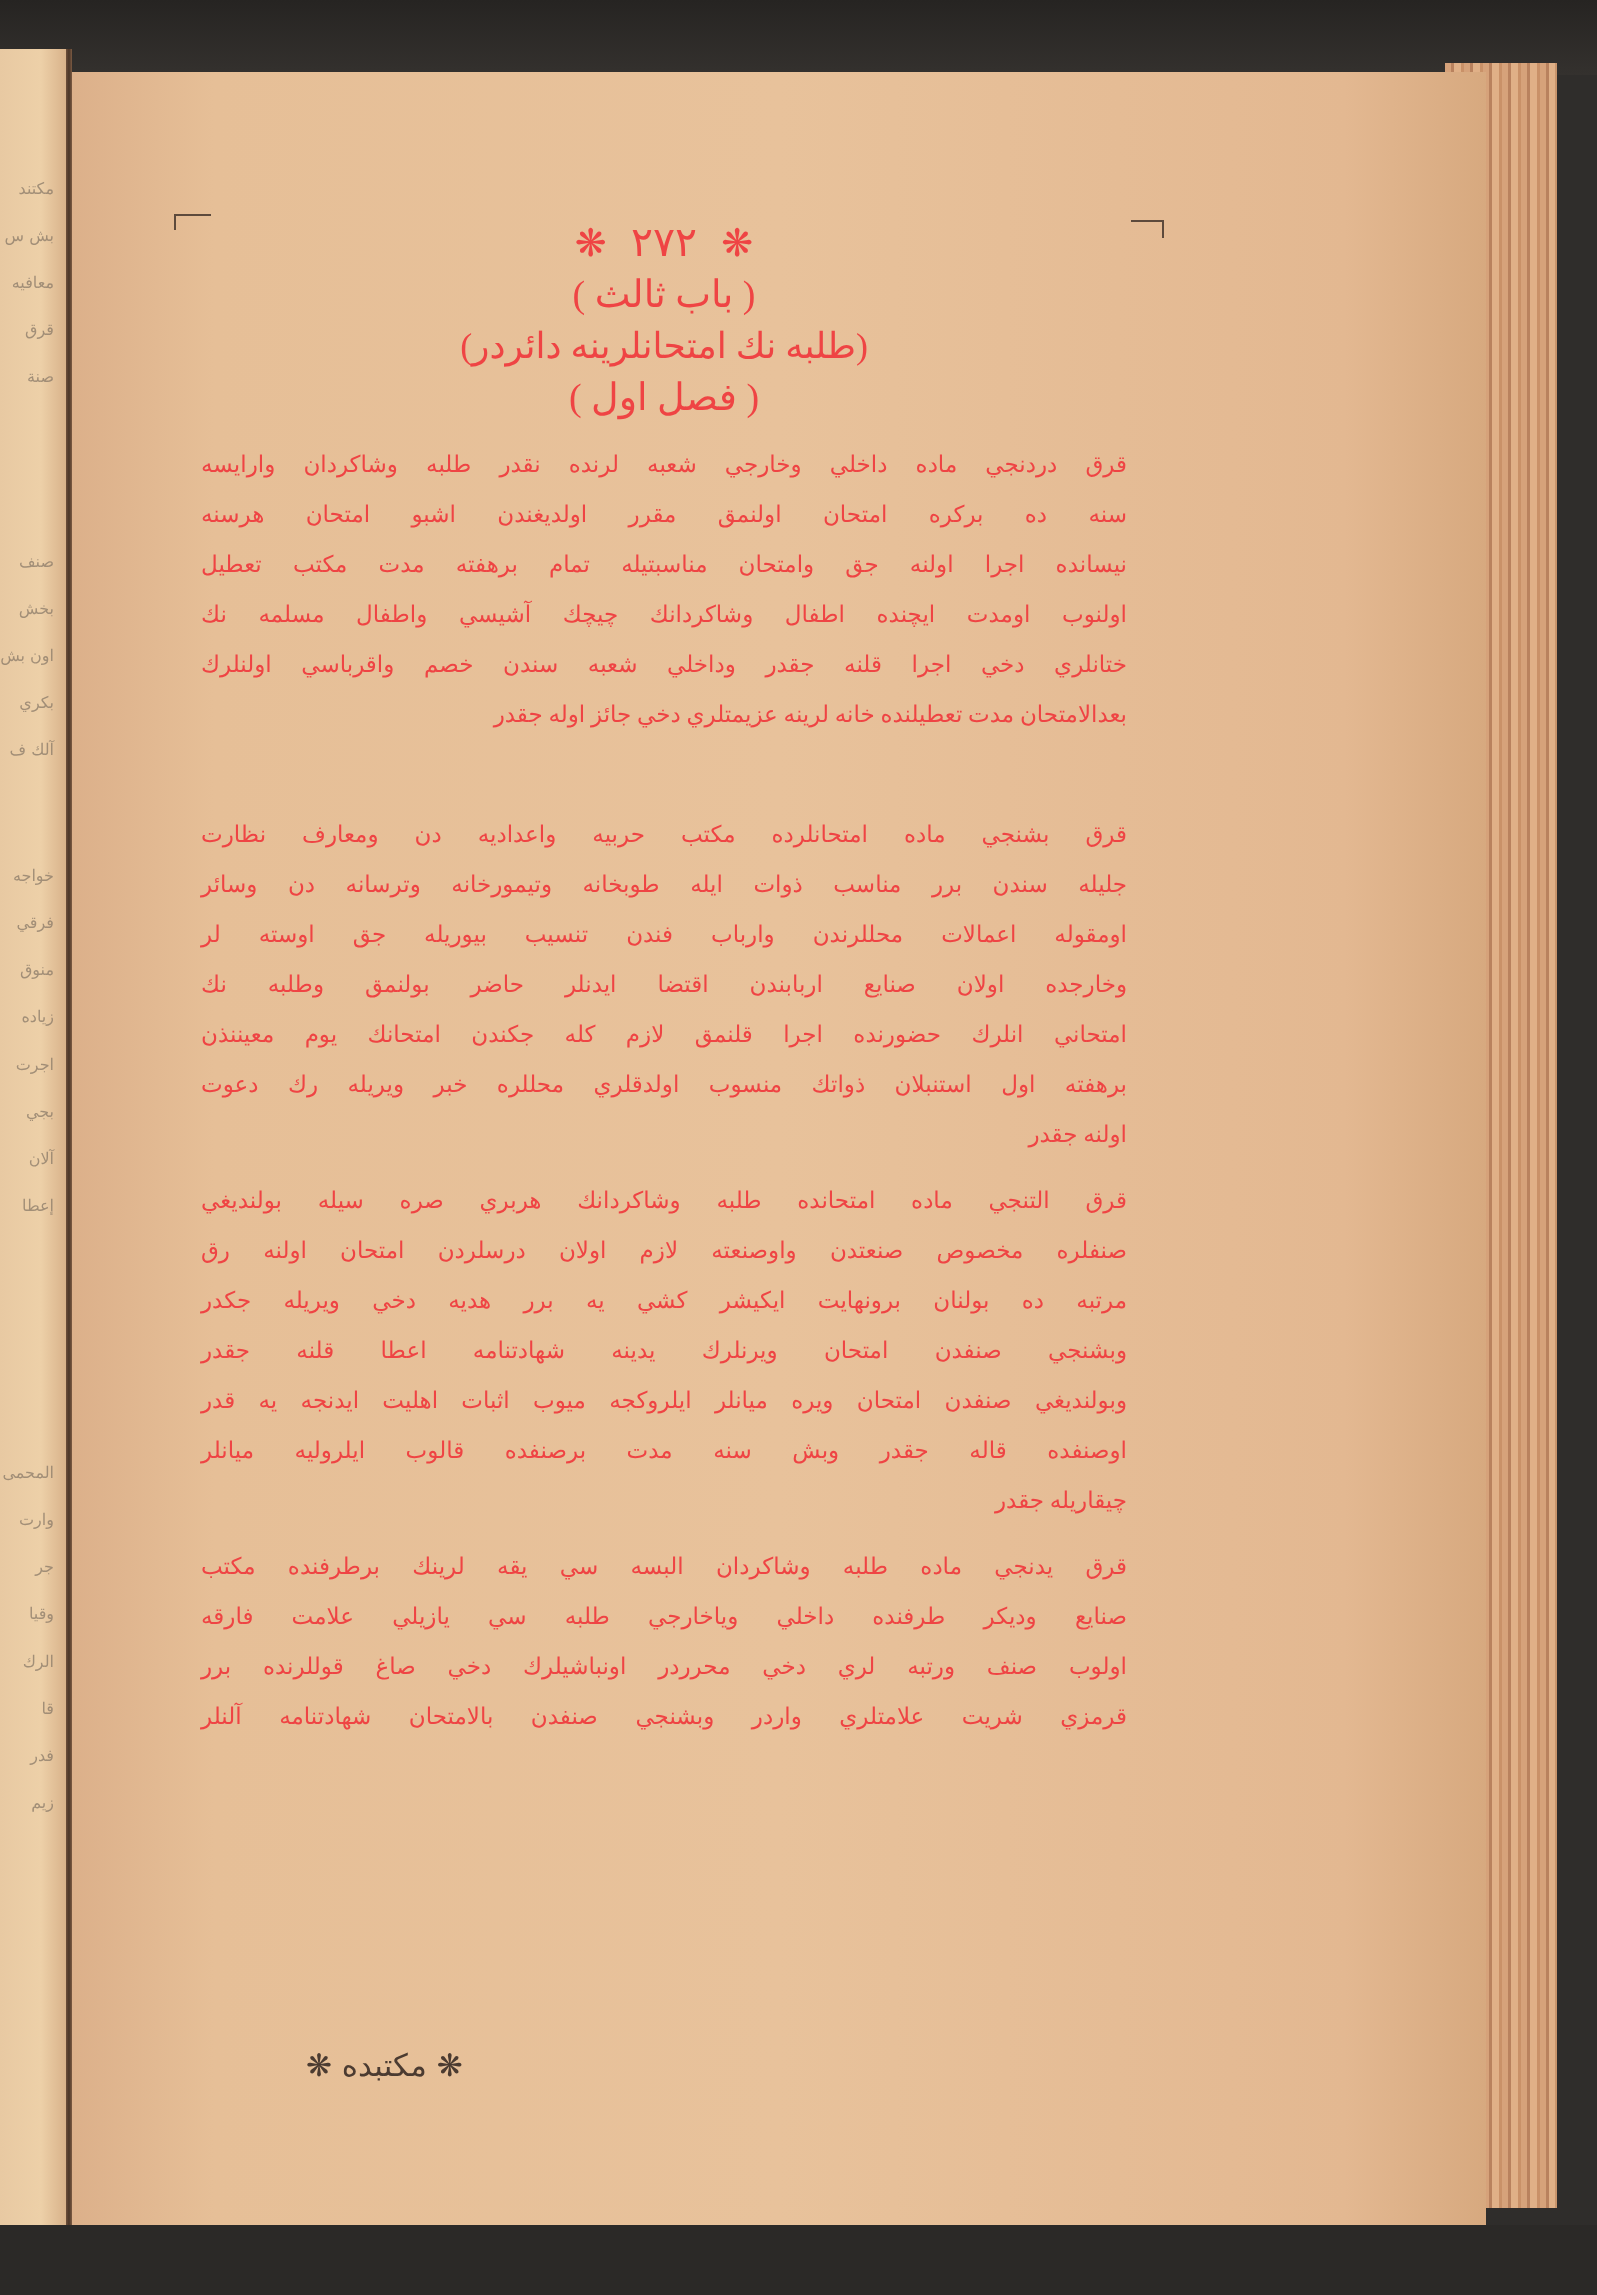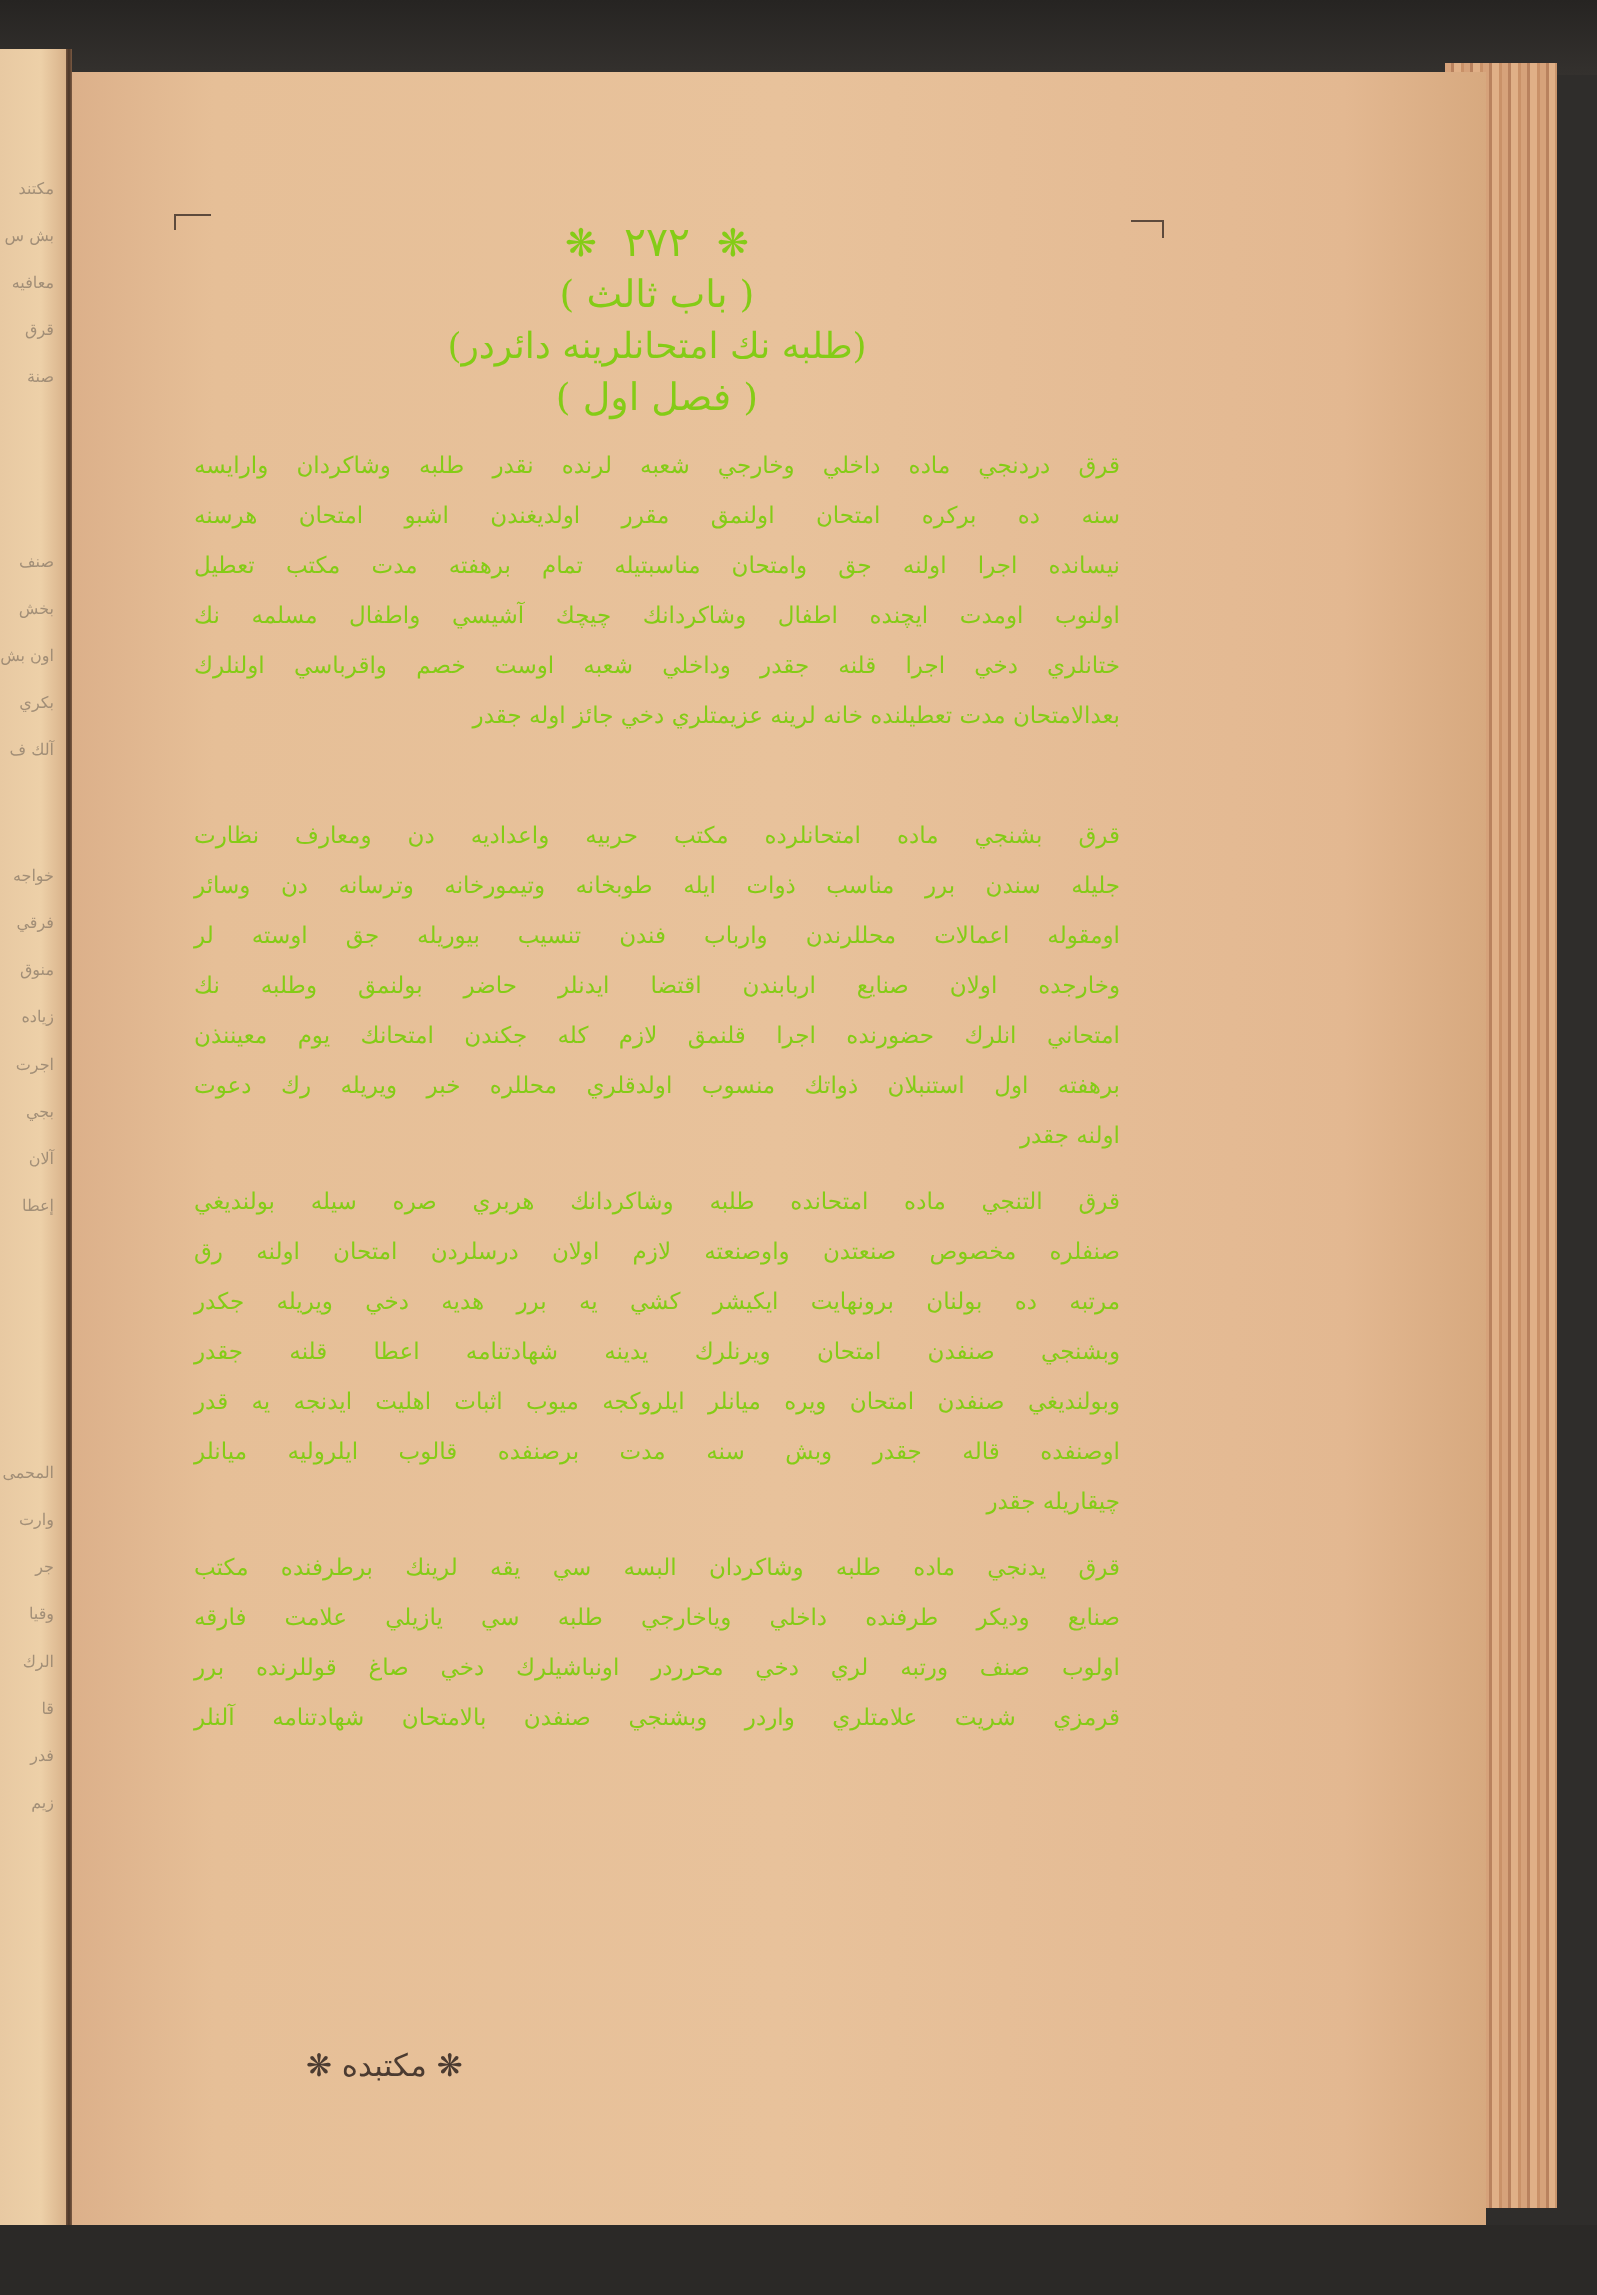--- a/index.html
+++ b/index.html
@@ -28,21 +28,21 @@
     position: absolute; left: 1445px; top: 63px; width: 110px; height: 2145px;
     background: repeating-linear-gradient(90deg, #d6a27a 0 6.3px, #b9825e 6.3px 8.6px, #e0b087 8.6px 15.7px, #c99168 15.7px 19px);
     border-right: 2.4px solid #c9956c;
   }
   .bottom-shadow { position: absolute; left: 0; top: 2225px; width: 1597px; height: 71px;
     background: #2b2927; }
   .corner-mark { position: absolute; border-color: #5d4a3c; border-style: solid; }
   .corner-tl { left: 174px; top: 214px; width: 35px; height: 14px; border-width: 2.4px 0 0 2.4px; }
   .corner-tr { left: 1131px; top: 220px; width: 31px; height: 15.7px; border-width: 2.4px 2.4px 0 0; }
 
-  .content { position: absolute; left: 178px; top: 212px; width: 958px; color: #84cc16; }
+  .content { position: absolute; left: 185px; top: 212px; width: 958px; color: #ef4444; font-family: Liberation Serif, serif; }
   .center { text-align: center; direction: rtl; }
   .folio { font-size: 41px; margin-top: 6.3px; height: 50px; }
   .folio .orn { font-size: 38px; margin: 0 14px; }
   .heading { font-size: 38px; line-height: 53px; }
   .subtitle { font-size: 36px; line-height: 50px; }
   .para { direction: rtl; text-align: justify; font-size: 23px; line-height: 50px; margin: 16px; }
   .line { display: block; white-space: nowrap; text-align-last: justify; text-align: justify; }
   .line.last { text-align-last: right; }
   .gap { height: 38px; }
   .catch { position: absolute; left: 306px; top: 2027px; font-size: 31px; color: #4b3b31; direction: rtl; margin-top: 20px; }
@@ -97,21 +97,21 @@
   </div>
   <div class="center heading">( باب ثالث )</div>
   <div class="center subtitle">(طلبه نك امتحانلرينه دائردر)</div>
   <div class="center heading">( فصل اول )</div>
 
   <p class="para">
     <span class="line">قرق دردنجي ماده    داخلي وخارجي شعبه لرنده نقدر طلبه وشاكردان وارايسه</span>
     <span class="line">سنه ده بركره امتحان اولنمق مقرر اولديغندن اشبو امتحان هرسنه</span>
     <span class="line">نيسانده اجرا اولنه جق وامتحان مناسبتيله تمام برهفته مدت مكتب تعطيل</span>
     <span class="line">اولنوب اومدت ايچنده اطفال وشاكردانك چيچك آشيسي واطفال مسلمه نك</span>
-    <span class="line">ختانلري دخي اجرا قلنه جقدر وداخلي شعبه اوست خصم واقرباسي اولنلرك</span>
+    <span class="line">ختانلري دخي اجرا قلنه جقدر وداخلي شعبه سندن خصم واقرباسي اولنلرك</span>
     <span class="line last">بعدالامتحان مدت تعطيلنده خانه لرينه عزيمتلري دخي جائز اوله جقدر</span>
   </p>
   <div class="gap"></div>
   <p class="para">
     <span class="line">قرق بشنجي ماده    امتحانلرده مكتب حربيه واعداديه دن ومعارف نظارت</span>
     <span class="line">جليله سندن برر مناسب ذوات ايله طوبخانه وتيمورخانه وترسانه دن وسائر</span>
     <span class="line">اومقوله اعمالات محللرندن وارباب فندن تنسيب بيوريله جق اوسته لر</span>
     <span class="line">وخارجده اولان صنايع اربابندن اقتضا ايدنلر حاضر بولنمق وطلبه نك</span>
     <span class="line">امتحاني انلرك حضورنده اجرا قلنمق لازم كله جكندن امتحانك يوم معيننذن</span>
     <span class="line">برهفته اول استنبلان ذواتك منسوب اولدقلري محللره خبر ويريله رك دعوت</span>

